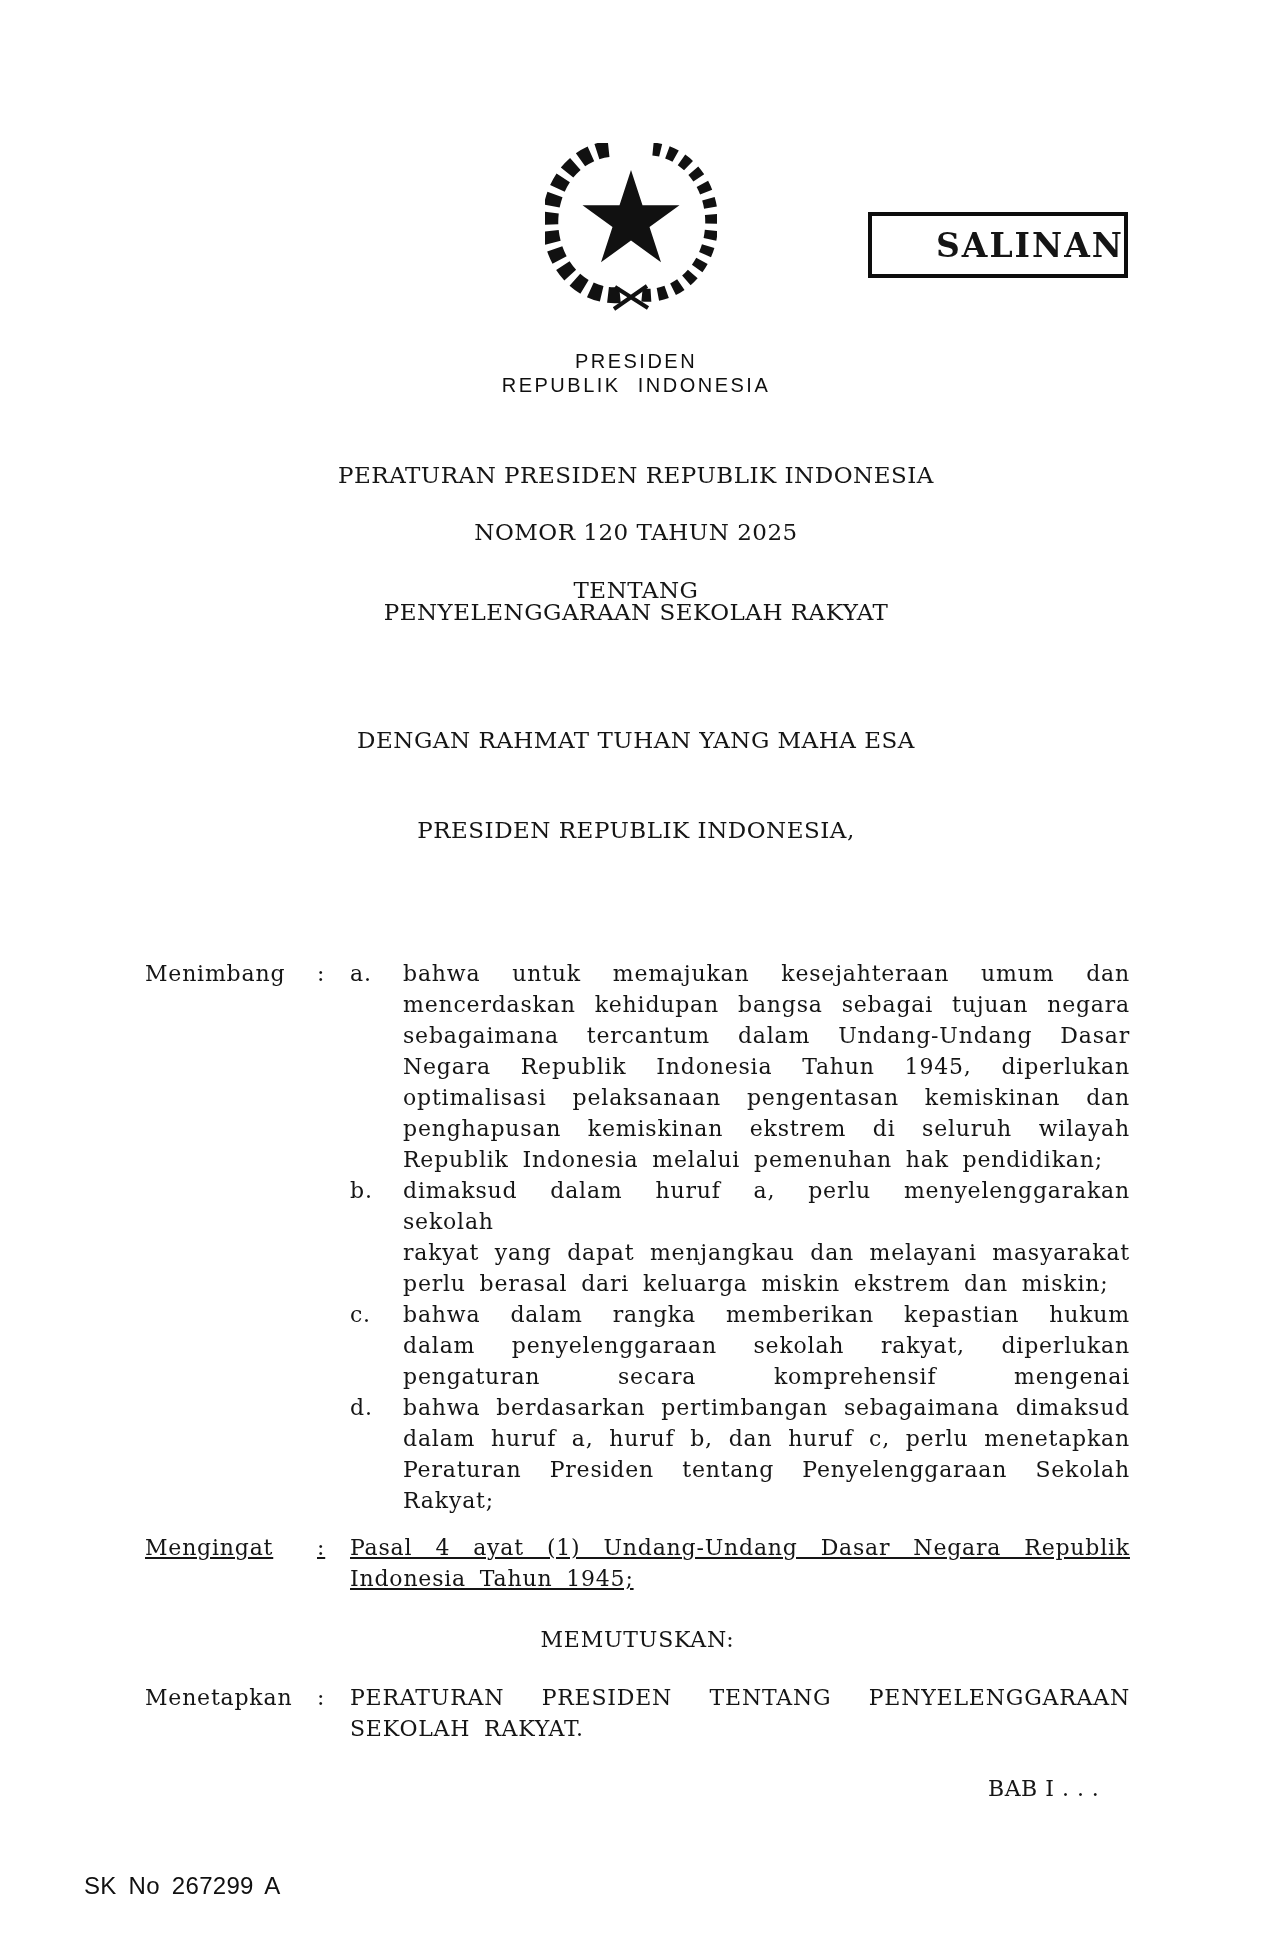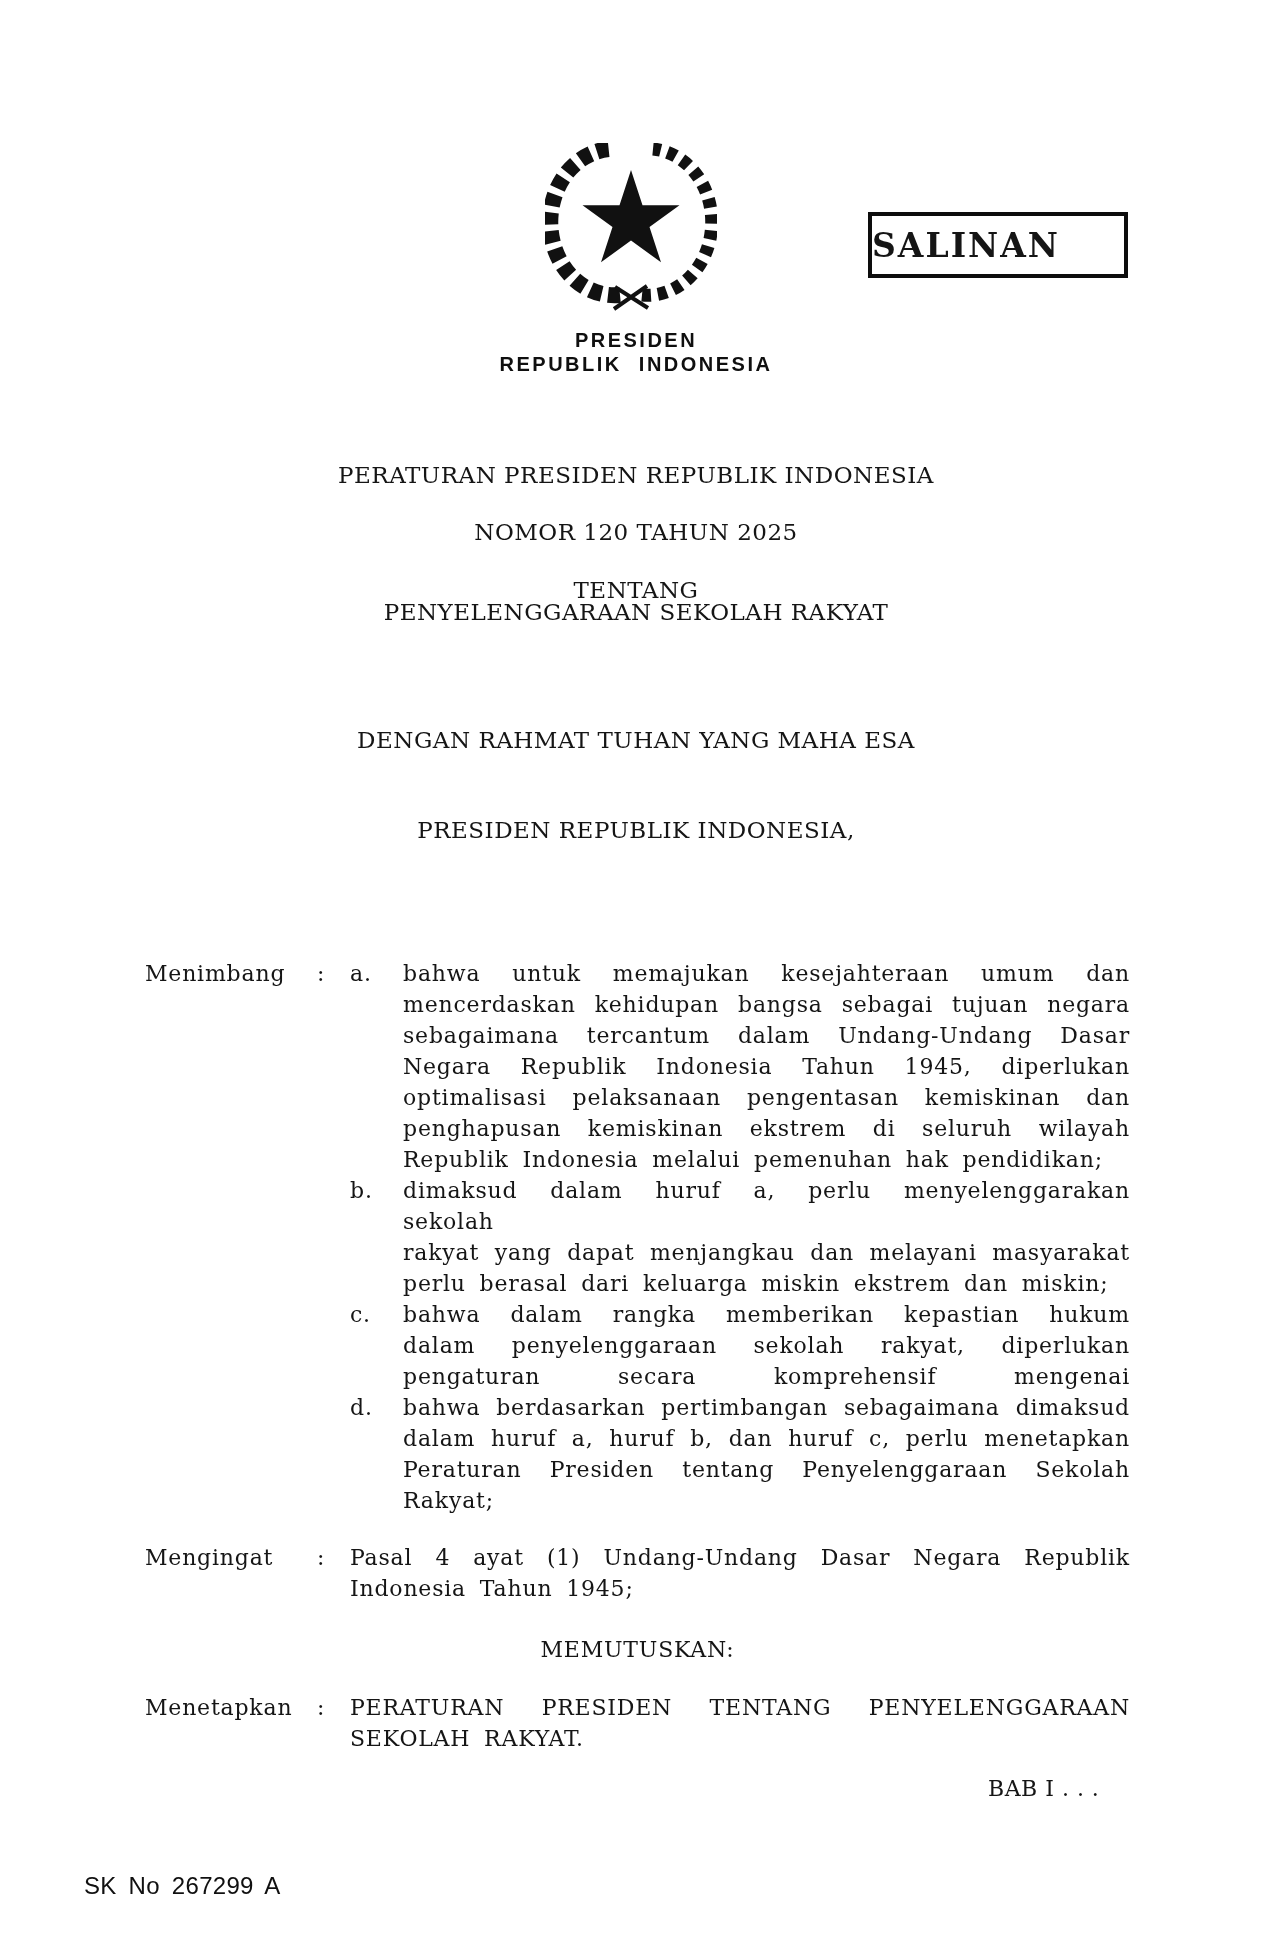--- a/index.html
+++ b/index.html
@@ -11,28 +11,28 @@
   }
   .center { position:absolute; left:0; width:100%; text-align:center; }
 
   
   .emblem { position:absolute; left:545px; top:143px; }
 
   
   .stamp {
     position:absolute; left:868px; top:212px; width:260px; height:66px;
     border:4px solid #0d0d0d; box-sizing:border-box;
-    display:flex; align-items:center; justify-content:flex-start;
+    display:flex; align-items:center; justify-content:flex-end;
     font-weight:bold; font-size:33px; letter-spacing:2px;
   }
 
   
   .letterhead {
-    top:328px;
-    font-family:"Liberation Sans", sans-serif; font-weight:bold;
+    top:349px;
+    font-family:"Liberation Sans", sans-serif; font-weight:normal;
     font-size:20px; letter-spacing:2.5px; line-height:24px; color:#0f0f0f;
   }
   .letterhead .lh2 { word-spacing:9px; }
 
   
   .doc-line { font-size:23px; letter-spacing:0.5px; line-height:28px; }
   .t1 { top:461px; } .t2 { top:518px; } .t3 { top:576px; } .t4 { top:598px; }
   .invocation { top:726px; }
   .authority  { top:816px; }
 
@@ -43,21 +43,21 @@
   }
   .row { display:flex; align-items:flex-start; }
   .row-label { width:172px; flex:none; }
   .row-colon { width:33px; flex:none; }
   .row-body  { flex:1; min-width:0; }
   .item { display:flex; }
   .item-letter { width:53px; flex:none; }
   .item-lines  { flex:1; min-width:0; }
   .tline { }
   .j { text-align:justify; text-align-last:justify; }
-  .row-mengingat  { margin-top:26px; }
+  .row-mengingat  { margin-top:16px;text-decoration:underline; }
   .memutuskan    { margin-top:30px; text-align:center; }
   .row-menetapkan { margin-top:27px; }
 
   
   .continuation {
     position:absolute; left:988px; top:1776px;
     font-size:22px; letter-spacing:0.5px;
   }
   .sk-number {
     position:absolute; left:84px; top:1872px;

